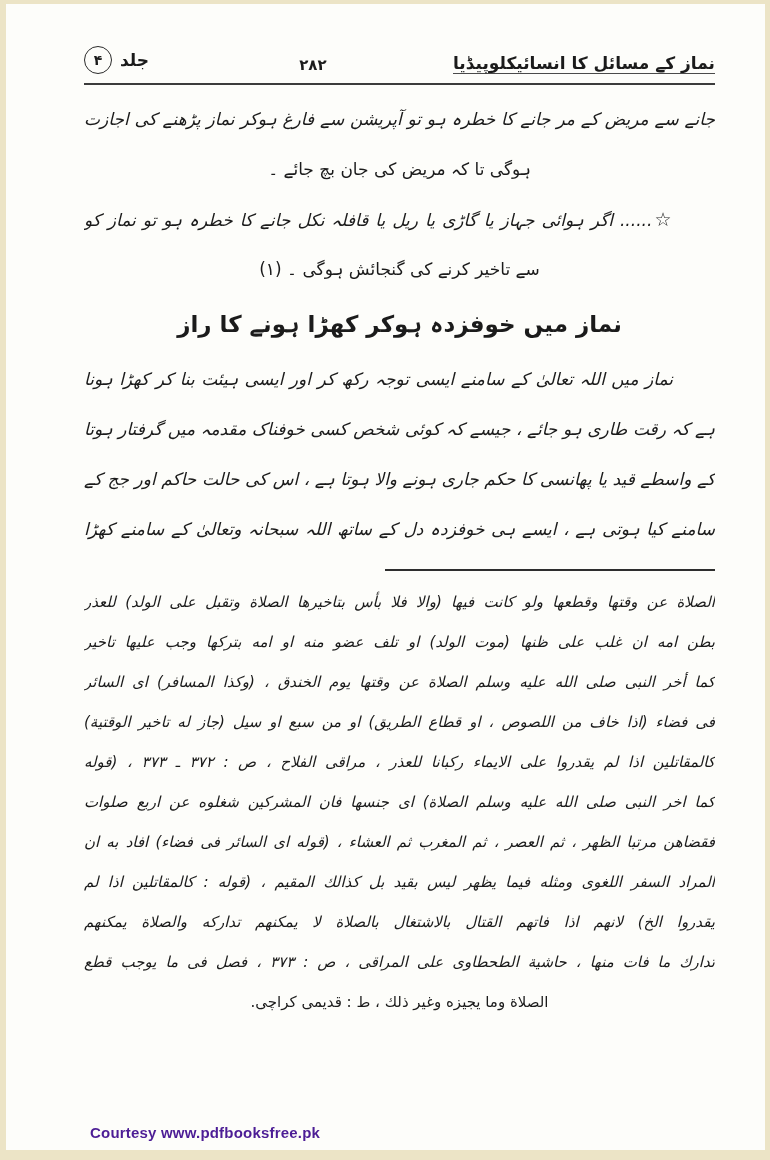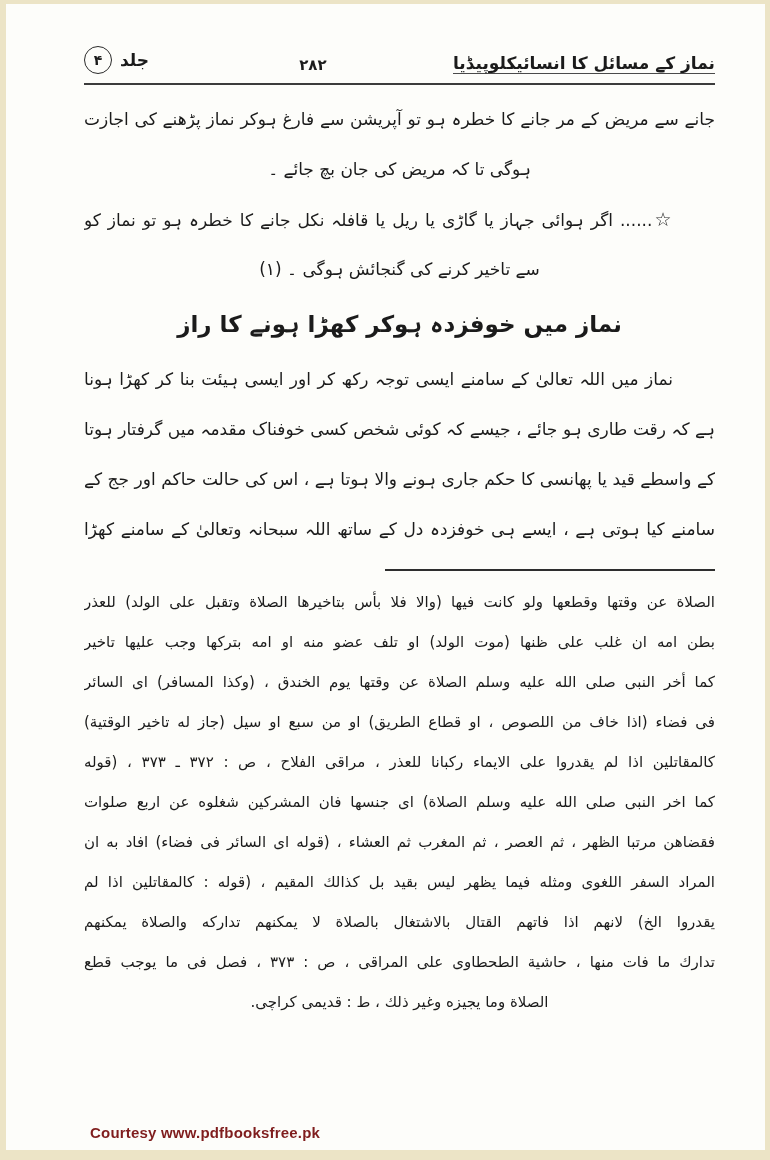--- a/index.html
+++ b/index.html
@@ -32,21 +32,21 @@
   .hdr-num{font-size:15px;font-weight:700;transform:translateX(12px);}
   .hdr-vol{display:flex;align-items:center;gap:8px;font-size:17px;font-weight:600;}
   .vol-circle{
     display:inline-flex;align-items:center;justify-content:center;
     width:26px;height:26px;border:1.6px solid #2b2b2b;border-radius:50%;
     font-size:14px;font-weight:700;
   }
   
   .body-text{direction:rtl;margin-top:9px;font-size:17px;}
   .bl{height:50px;line-height:50px;overflow:hidden;white-space:nowrap;}
-  .jl{text-align:justify;text-align-last:justify;white-space:normal;}
+  .jl{text-align:justify;text-align-last:justify;white-space:normal;font-style:italic;}
   .cl{text-align:right;text-align-last:center;}
   .ind{text-indent:42px;}
   .heading{
     height:60px;line-height:60px;text-align:center;
     font-size:23px;font-weight:700;overflow:hidden;
   }
   .star{font-size:19px;padding-left:2px;}
   
   .fn-divider{
     width:330px;margin-left:auto;margin-top:15px;
@@ -97,16 +97,16 @@
         <div class="fl jl">فى فضاء (اذا خاف من اللصوص ، او قطاع الطريق) او من سبع او سيل (جاز له تاخير الوقتية)</div>
         <div class="fl jl">كالمقاتلين اذا لم يقدروا على الايماء ركبانا للعذر ، مراقى الفلاح ، ص : ۳۷۲ ـ ۳۷۳ ، (قوله</div>
         <div class="fl jl">كما اخر النبى صلى الله عليه وسلم الصلاة) اى جنسها فان المشركين شغلوه عن اربع صلوات</div>
         <div class="fl jl">فقضاهن مرتبا الظهر ، ثم العصر ، ثم المغرب ثم العشاء ، (قوله اى السائر فى فضاء) افاد به ان</div>
         <div class="fl jl">المراد السفر اللغوى ومثله فيما يظهر ليس بقيد بل كذالك المقيم ، (قوله : كالمقاتلين اذا لم</div>
         <div class="fl jl">يقدروا الخ) لانهم اذا فاتهم القتال بالاشتغال بالصلاة لا يمكنهم تداركه والصلاة يمكنهم</div>
         <div class="fl jl">تدارك ما فات منها ، حاشية الطحطاوى على المراقى ، ص : ۳۷۳ ، فصل فى ما يوجب قطع</div>
         <div class="fl cl">الصلاة وما يجيزه وغير ذلك ، ط : قديمى كراچى.</div>
       </div>
 
-    <div class="courtesy" style="color: #7f1d1d;">Courtesy www.pdfbooksfree.pk</div>
+    <div class="courtesy" style="color: #4c1d95;">Courtesy www.pdfbooksfree.pk</div>
 
   </div>
 </div>
 
 </body></html>

